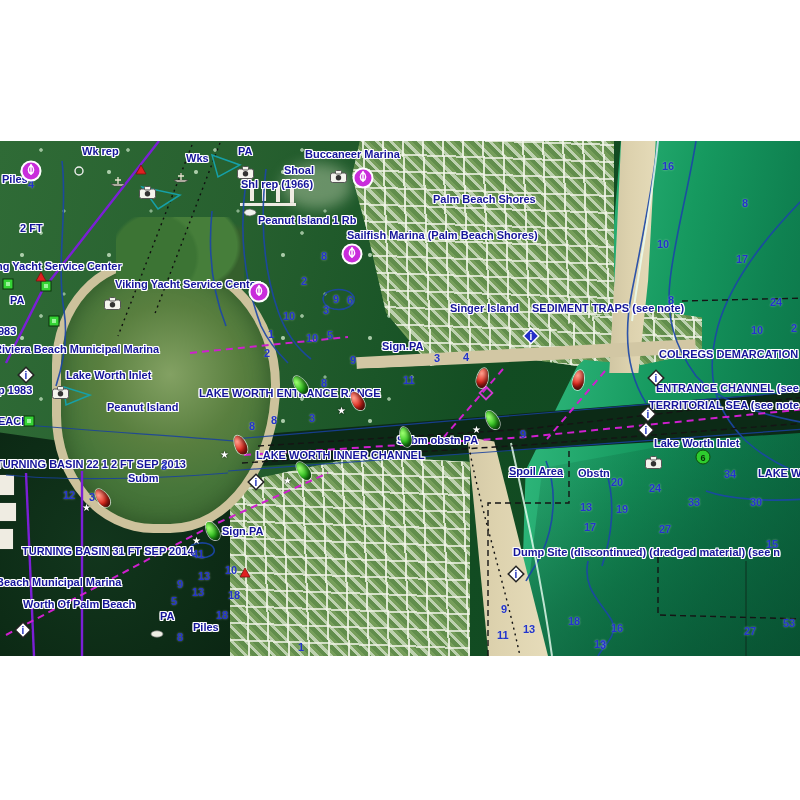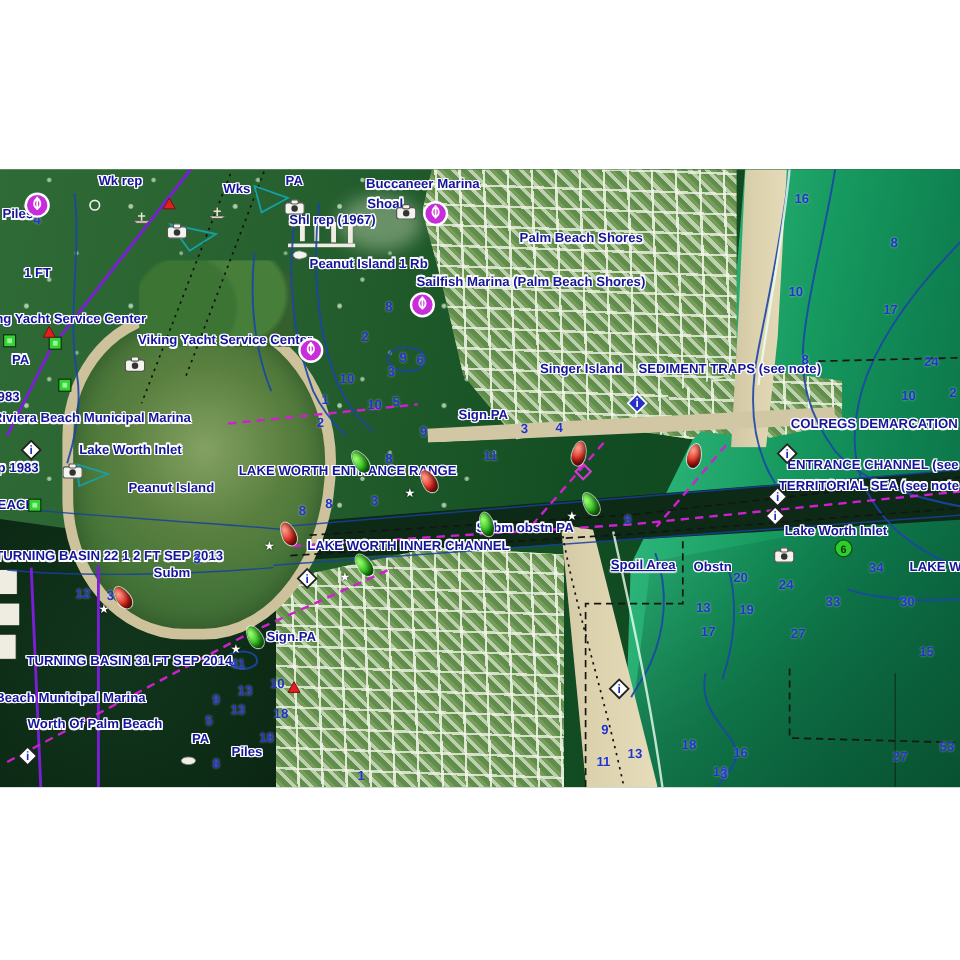--- a/index.html
+++ b/index.html
@@ -163,30 +163,30 @@
           <path d="M206,14 L234,24 L212,36 Z"></path>
         </g>
       </g>
     </svg>
 
     <div class="layer" id="labels-layer" style="position:absolute;">
         <span class="lbl" style="left: 82px; top: 5px;">Wk rep</span>
         <span class="lbl" style="left: 2px; top: 33px;">Piles</span>
         <span class="lbl" style="left: 186px; top: 12px;">Wks</span>
         <span class="lbl" style="left: 238px; top: 5px;">PA</span>
-        <span class="lbl" style="left: 306px; top: 24px;">Shoal</span>
-        <span class="lbl" style="left: 241px; top: 38px;">Shl rep (1967)</span>
+        <span class="lbl" style="left: 284px; top: 24px;">Shoal</span>
+        <span class="lbl" style="left: 241px; top: 38px;">Shl rep (1966)</span>
         <span class="lbl" style="left: 305px; top: 8px;">Buccaneer Marina</span>
         <span class="lbl" style="left: 433px; top: 53px;">Palm Beach Shores</span>
         <span class="lbl" style="left: 258px; top: 74px;">Peanut Island 1 Rb</span>
         <span class="lbl" style="left: 347px; top: 89px;">Sailfish Marina (Palm Beach Shores)</span>
         <span class="lbl" style="left: -4px; top: 120px;">ng Yacht Service Center</span>
         <span class="lbl" style="left: 115px; top: 138px;">Viking Yacht Service Center</span>
         <span class="lbl" style="left: 10px; top: 154px;">PA</span>
-        <span class="lbl" style="left: 20px; top: 82px;">1 FT</span>
+        <span class="lbl" style="left: 20px; top: 82px;">2 FT</span>
         <span class="lbl" style="left: -2px; top: 185px;">983</span>
         <span class="lbl" style="left: -6px; top: 203px;">Riviera Beach Municipal Marina</span>
         <span class="lbl" style="left: 66px; top: 229px;">Lake Worth Inlet</span>
         <span class="lbl" style="left: -2px; top: 244px;">p 1983</span>
         <span class="lbl" style="left: 107px; top: 261px;">Peanut Island</span>
         <span class="lbl" style="left: -2px; top: 275px;">EACH</span>
         <span class="lbl" style="left: -4px; top: 318px;">TURNING BASIN 22 1 2 FT SEP 2013</span>
         <span class="lbl" style="left: 128px; top: 332px;">Subm</span>
         <span class="lbl" style="left: 450px; top: 162px;">Singer Island</span>
         <span class="lbl" style="left: 532px; top: 162px;">SEDIMENT TRAPS (see note)</span>
@@ -194,20 +194,21 @@
         <span class="lbl" style="left: 659px; top: 208px;">COLREGS DEMARCATION LINE</span>
         <span class="lbl" style="left: 199px; top: 247px;">LAKE WORTH ENTRANCE RANGE</span>
         <span class="lbl" style="left: 656px; top: 242px;">ENTRANCE CHANNEL (see note</span>
         <span class="lbl" style="left: 649px; top: 259px;">TERRITORIAL SEA (see note X)</span>
         <span class="lbl" style="left: 397px; top: 294px; text-align: center;">Subm obstn PA</span>
         <span class="lbl" style="left: 256px; top: 309px;">LAKE WORTH INNER CHANNEL</span>
         <span class="lbl" style="left: 654px; top: 297px;">Lake Worth Inlet</span>
         <span class="lbl" style="left: 509px; top: 325px; text-decoration: underline;">Spoil Area</span>
         <span class="lbl" style="left: 578px; top: 327px;">Obstn</span>
         <span class="lbl" style="left: 758px; top: 327px;">LAKE WO</span>
+        <span class="lbl" style="left: 513px; top: 406px;">Dump Site (discontinued) (dredged material) (see n</span>
         <span class="lbl" style="left: 222px; top: 385px;">Sign.PA</span>
         <span class="lbl" style="left: 22px; top: 405px;">TURNING BASIN 31 FT SEP 2014</span>
         <span class="lbl" style="left: -4px; top: 436px;">Beach Municipal Marina</span>
         <span class="lbl" style="left: 23px; top: 458px;">Worth Of Palm Beach</span>
         <span class="lbl" style="left: 160px; top: 470px;">PA</span>
         <span class="lbl" style="left: 193px; top: 481px;">Piles</span>
       </div>
     <div class="layer" id="depths-layer" style="position:absolute;">
         <span class="depth" style="left: 28px; top: 38px;">4</span>
         <span class="depth" style="left: 662px; top: 20px;">16</span>

